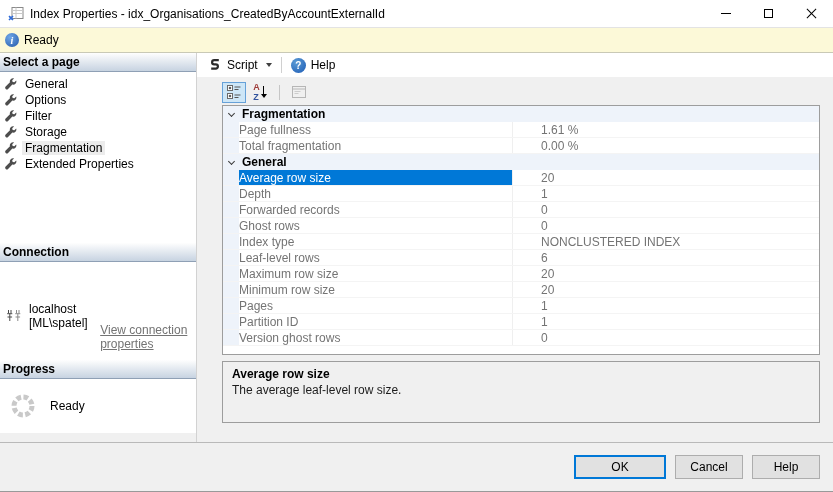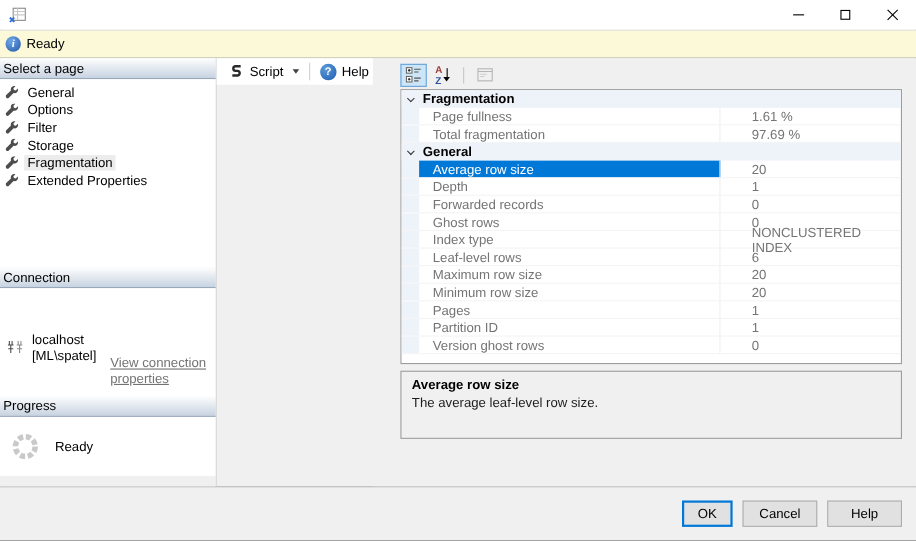--- a/index.html
+++ b/index.html
@@ -24,38 +24,38 @@
   .glyph-close::after { transform:rotate(-45deg); }
   
   .statusbar { height:26px; background:var(--status-bg,#fcf9d8); border-top:1px solid #e3e3e3;
     border-bottom:1px solid #c9c9b6; display:flex; align-items:center; padding-left:5px; gap:5px; }
   .info-icon { width:14px; height:14px; border-radius:50%; flex:none;
     background:radial-gradient(circle at 35% 30%, #6ea7e8, #2458a8); color:#fff;
     font:italic bold 10px "Liberation Serif", serif; display:flex; align-items:center; justify-content:center; }
   
   .body { display:flex; height:389px; }
   .sidebar { width:197px; flex:none; border-right:1px solid #d2d2d2; display:flex; flex-direction:column; background:#f0f0f0; }
-  .side-header { height:19px; flex:none; font-weight:normal; padding:2px 0 0 3px;
+  .side-header { height:19px; flex:none; font-weight:bold; padding:2px 0 0 3px;
     background:linear-gradient(to bottom,#fefefe,#c7d3e1); border-bottom:1px solid #8fa0b5; }
   .side-panel { background:#fff; overflow:hidden; }
   .panel-pages { height:171px; }
   .panel-conn { height:98px; display:flex; }
   .panel-prog { height:54px; display:flex; align-items:center; padding-left:10px; gap:14px; }
   .side-bottom-gap { height:9px; background:#f0f0f0; }
   .page-item { height:16px; display:flex; align-items:center; padding-left:5px; gap:5px; cursor:default; }
   .page-item:first-child { margin-top:4px; }
   .picon { width:12px; height:12px; flex:none; display:flex; }
   .plabel { padding:0 3px; line-height:14px; }
   .plabel.sel { background:#ececec; }
   .conn-row { display:flex; align-items:center; gap:6px; padding:9px 0 0 6px; }
   .conn-icon { width:17px; height:14px; flex:none; }
   .view-conn-link { margin-top:auto; margin-bottom:9px; margin-left:6px; color:#737373; text-decoration:underline; width:max-content; cursor:pointer; }
   .spinner { width:26px; height:26px; flex:none; }
   
-  .main { flex:1; display:flex; flex-direction:row; min-width:0; }
+  .main { flex:1; display:flex; flex-direction:column; min-width:0; }
   .main-toolbar { height:24px; flex:none; background:#fff; display:flex; align-items:center; padding-left:7px; }
   .tb-btn { display:flex; align-items:center; gap:5px; padding:2px 4px; cursor:default; }
   .caret-down { width:0; height:0; border-left:3.5px solid transparent; border-right:3.5px solid transparent; border-top:4px solid #404040; margin-left:3px; }
   .tb-sep { width:1px; height:16px; background:#d0d0d0; margin:0 5px; }
   .help-icon { width:15px; height:15px; border-radius:50%; flex:none;
     background:radial-gradient(circle at 35% 30%, #5b9bd5, #1c5bb5); color:#fff;
     font:bold 10px "Liberation Sans", sans-serif; display:flex; align-items:center; justify-content:center; }
   .main-content { flex:1; background:#f0f0f0; padding:3px 13px 0 25px; }
   .mini-toolbar { height:24px; display:flex; align-items:center; gap:2px; }
   .mbtn { width:24px; height:21px; display:flex; align-items:center; justify-content:center; border:1px solid transparent; }
@@ -68,45 +68,46 @@
   .az-arrow { margin-left:1px; display:flex; flex-direction:column; align-items:center; }
   .az-stem { width:1px; height:8px; background:#000; }
   .az-head { width:0; height:0; border-left:3px solid transparent; border-right:3px solid transparent; border-top:4px solid #000; }
   
   .property-grid { margin-top:1px; height:250px; background:#fff; border:1px solid #9d9d9d; overflow:hidden; }
   .grid-row { height:16px; display:flex; align-items:stretch; }
   .gmargin { width:16px; flex:none; background:#eef3fa; display:flex; align-items:center; justify-content:center; }
   .chev { width:5px; height:5px; border-left:1.5px solid #3c3c3c; border-bottom:1.5px solid #3c3c3c; transform:rotate(-45deg); margin-bottom:2px; }
   .grid-row.category { background:#eef3fa; font-weight:bold; }
   .gcat { display:flex; align-items:center; padding-left:3px; }
-  .gname { width:274px; flex:none; display:flex; align-items:center; padding-left:12px; color:#747474; border-right:1px solid #efefef; }
+  .gname { width:274px; flex:none; display:flex; align-items:center; padding-left:0; color:#747474; border-right:1px solid #efefef; }
   .gvalue { flex:1; display:flex; align-items:center; padding-left:4px; color:#747474;margin-left:24px; }
   .grid-row.property { border-bottom:1px solid #f4f4f4; }
   .grid-row.selected .gname { background:var(--accent,#0078d7); color:#fff; }
   
   .description-panel { margin-top:6px; height:62px; border:1px solid #9d9d9d; background:#f0f0f0; padding:5px 9px; }
   .desc-title { font-weight:bold; }
   .desc-text { margin-top:2px; color:#1d1d1d; }
   
   .footer { height:49px; border-top:1px solid #b9b9b9; background:#f0f0f0; display:flex; align-items:center; justify-content:flex-end; gap:9px; padding-right:13px; }
   .btn { width:68px; height:24px; background:#e1e1e1; border:1px solid #adadad; display:flex; align-items:center; justify-content:center; font-size:12px; cursor:default; }
-  .btn.primary { border:2px solid var(--accent,#0078d7); width:46px; }
+  .btn.primary { border:2px solid var(--accent,#0078d7); width:92px; }
 </style>
 </head>
 <body>
 
 <div class="window" style="--accent: #0078d7; --status-bg: #fcf9d8;">
 
   <div class="titlebar">
     <svg class="title-icon" viewBox="0 0 16 16">
       <rect x="4" y="1.5" width="11" height="11" fill="#fff" stroke="#8a8a8a"></rect>
       <path d="M4 4.5h11M4 7.5h11M8 1.5v11" stroke="#c9c9c9" fill="none"></path>
       <path d="M1 14l4-4M5 14l-4-4" stroke="#2f6bd8" stroke-width="1.6" fill="none"></path>
       <path d="M1 10l1.7.2L1 11.9zM5 14l-.2-1.7L3.1 14z" fill="#2f6bd8"></path>
     </svg>
+    <span class="title-text">Index Properties - idx_Organisations_CreatedByAccountExternalId</span>
     <div class="win-controls">
       <div class="win-btn">
           <span class="glyph-min"></span>
         </div>
       <div class="win-btn">
           <span class="glyph-max"></span>
         </div>
       <div class="win-btn">
           <span class="glyph-close"></span>
         </div>
@@ -255,21 +256,21 @@
               <span class="gcat">Fragmentation</span>
             </div>
             <div class="grid-row property">
               <span class="gmargin"></span>
               <span class="gname">Page fullness</span>
               <span class="gvalue">1.61 %</span>
             </div>
             <div class="grid-row property">
               <span class="gmargin"></span>
               <span class="gname">Total fragmentation</span>
-              <span class="gvalue">97.69 %</span>
+              <span class="gvalue">0.00 %</span>
             </div>
             <div class="grid-row category">
               <span class="gmargin">
                 <i class="chev"></i>
               </span>
               <span class="gcat">General</span>
             </div>
             <div class="grid-row property selected">
               <span class="gmargin"></span>
               <span class="gname">Average row size</span>

